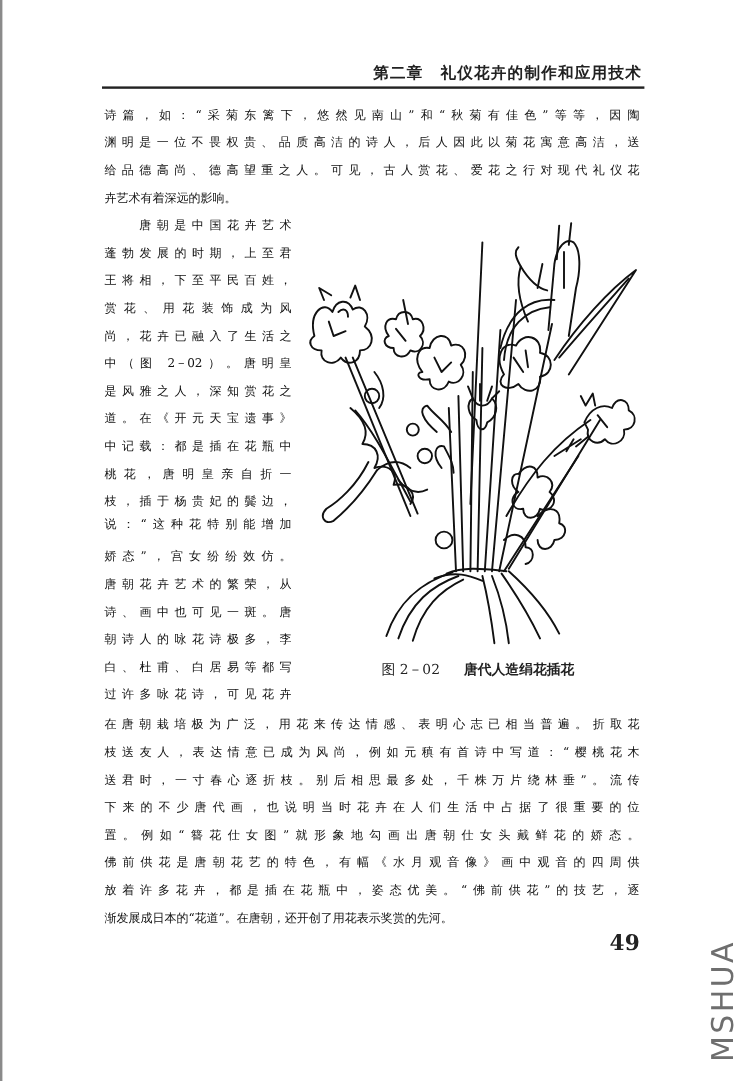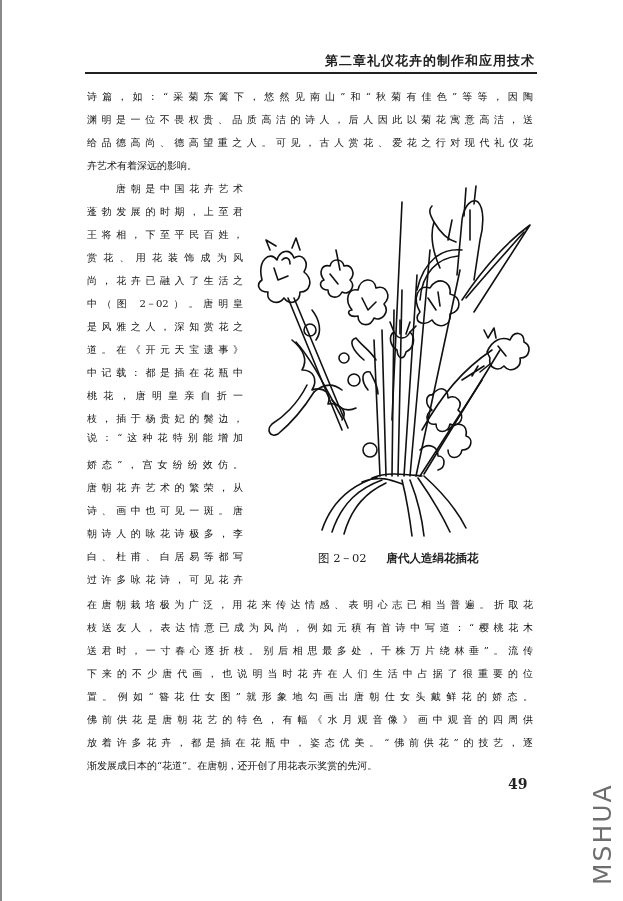--- a/index.html
+++ b/index.html
@@ -5,36 +5,36 @@
   html, body { margin: 0; padding: 0; }
   body {
     width: 623px; height: 901px; background: #ffffff; position: relative; overflow: hidden;
     font-family: "DejaVu Serif", "Liberation Serif", serif; color: #111;
   }
   .left-border { position: absolute; left: 0; top: 0; width: 2px; height: 901px; background: #8a8a8a; }
   .running-head {
     position: absolute; right: 88px; top: 52px; font-size: 13px; font-weight: bold; letter-spacing: 1px;
     color: #222; white-space: nowrap;
   }
-  .running-head .chap { }
+  .running-head .chap { margin-right: 14px; }
   .head-rule { position: absolute; left: 85px; top: 72px; width: 452px; height: 2px; background: #222; }
   .line {
     position: absolute; left: 87px; font-size: 10px; line-height: 18px; height: 18px;
     white-space: nowrap; text-align: justify; text-align-last: justify; color: #111;
   }
   .full { width: 446px; }
   .narrow { width: 156px; }
   .last { text-align-last: left; }
   .indent-narrow { left: 116px; width: 127px; }
   .figure { position: absolute; left: 252px; top: 180px; width: 280px; height: 360px; }
   .caption {
     position: absolute; left: 318px; top: 551px; font-size: 11.5px; font-weight: bold; color: #222; white-space: nowrap;
   }
   .caption .num { margin-right: 20px; font-weight: normal; }
-  .page-num { position: absolute; left: 508px; top: 776px; font-size: 14px; font-weight: bold; color: #222; }
+  .page-num { position: absolute; left: 508px; top: 776px; font-size: 18px; font-weight: bold; color: #222; }
   .watermark {
     position: absolute; left: 553px; top: 822px; width: 100px; height: 26px;
     transform: rotate(-90deg); transform-origin: center center;
     font-family: "DejaVu Sans", "Liberation Sans", sans-serif; font-size: 25px; letter-spacing: 2px;
     color: #6e6e6e; text-align: center; line-height: 26px;
   }
 </style>
 </head>
 <body>
 

